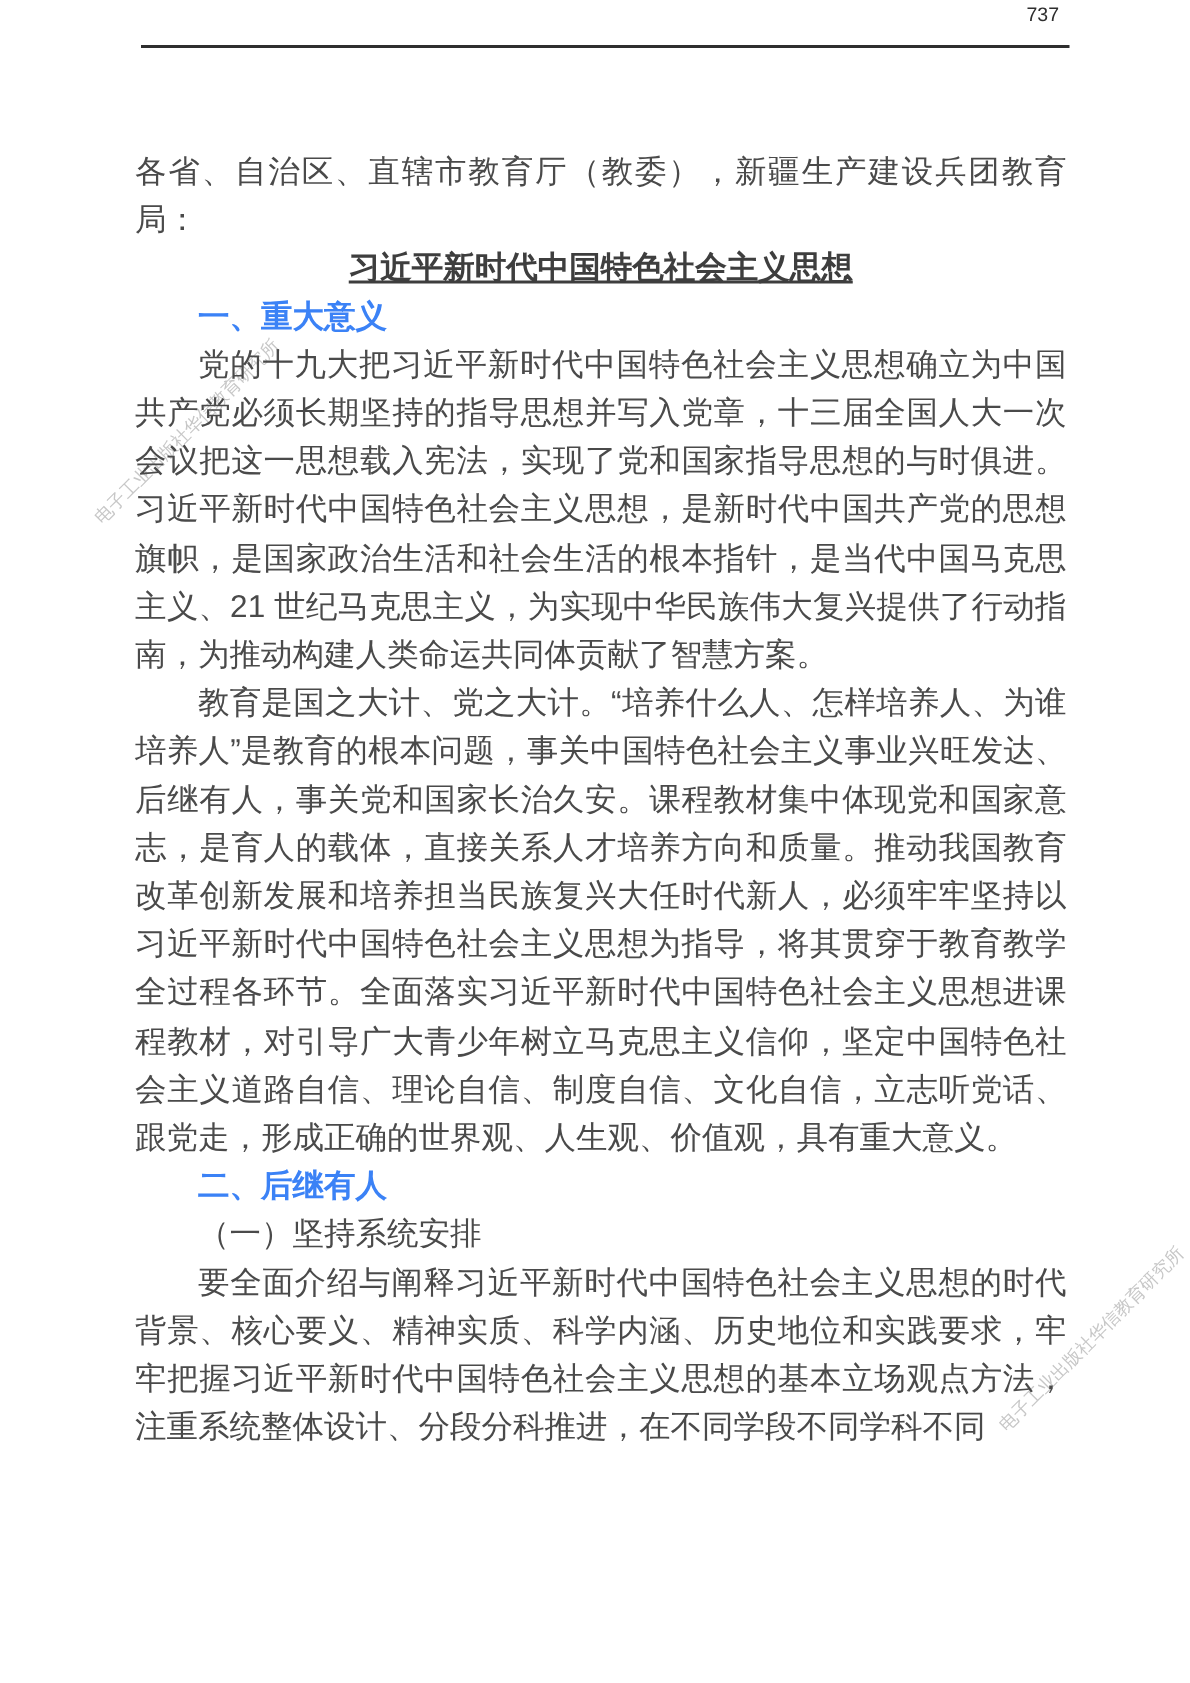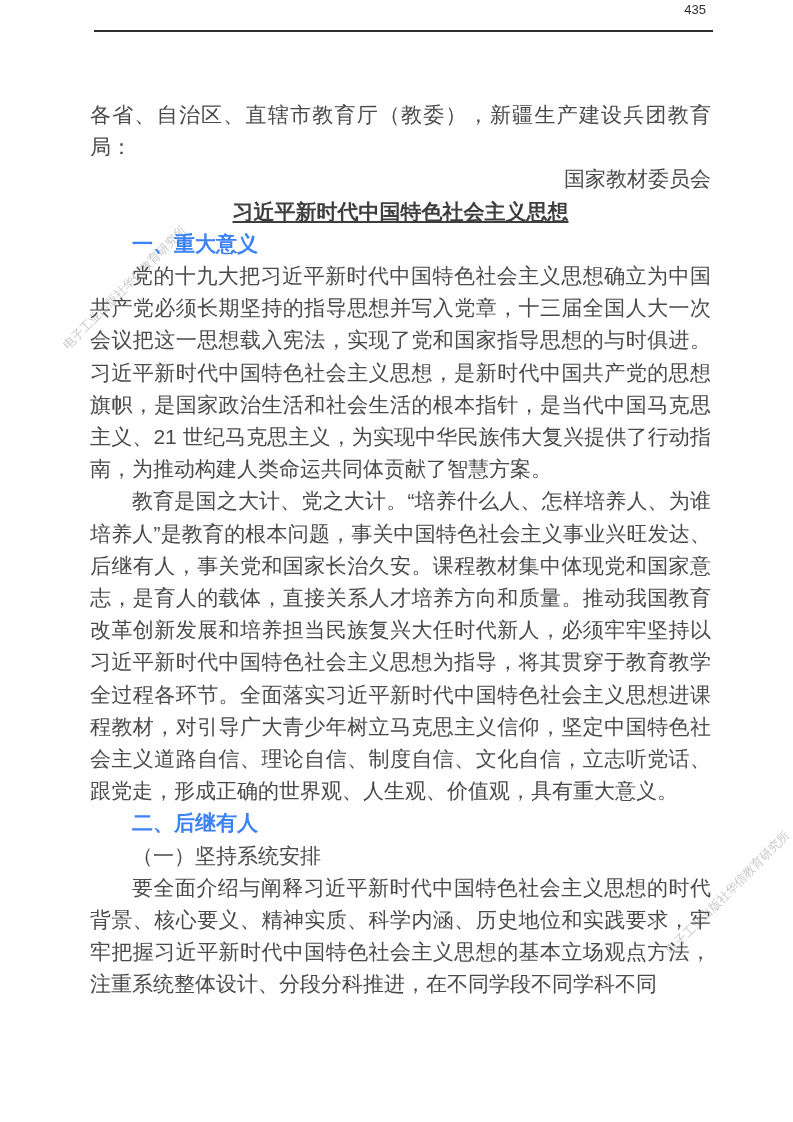--- a/index.html
+++ b/index.html
@@ -72,34 +72,33 @@
     color: #3b82f6;
     text-indent: 2em;
   }
   .subheading { text-indent: 2em; }
 </style>
 </head>
 <body>
 
 <div class="page">
 
-  <div class="page-number">435</div>
+  <div class="page-number">737</div>
 
   <div class="header-rule"></div>
 
   <div class="watermark wm1">电子工业出版社华信教育研究所</div>
 
   <div class="watermark wm2">电子工业出版社华信教育研究所</div>
 
   <div class="content">
 
     <p class="addressee">各省、自治区、直辖市教育厅（教委），新疆生产建设兵团教育局：</p>
 
 
-    <p class="sig">国家教材委员会</p>
 
 
     <p class="doc-title">习近平新时代中国特色社会主义思想</p>
 
 
 
     <p class="heading">一、重大意义</p>
 
     <p class="para">党的十九大把习近平新时代中国特色社会主义思想确立为中国共产党必须长期坚持的指导思想并写入党章，十三届全国人大一次会议把这一思想载入宪法，实现了党和国家指导思想的与时俱进。习近平新时代中国特色社会主义思想，是新时代中国共产党的思想旗帜，是国家政治生活和社会生活的根本指针，是当代中国马克思主义、21 世纪马克思主义，为实现中华民族伟大复兴提供了行动指南，为推动构建人类命运共同体贡献了智慧方案。</p>
 

